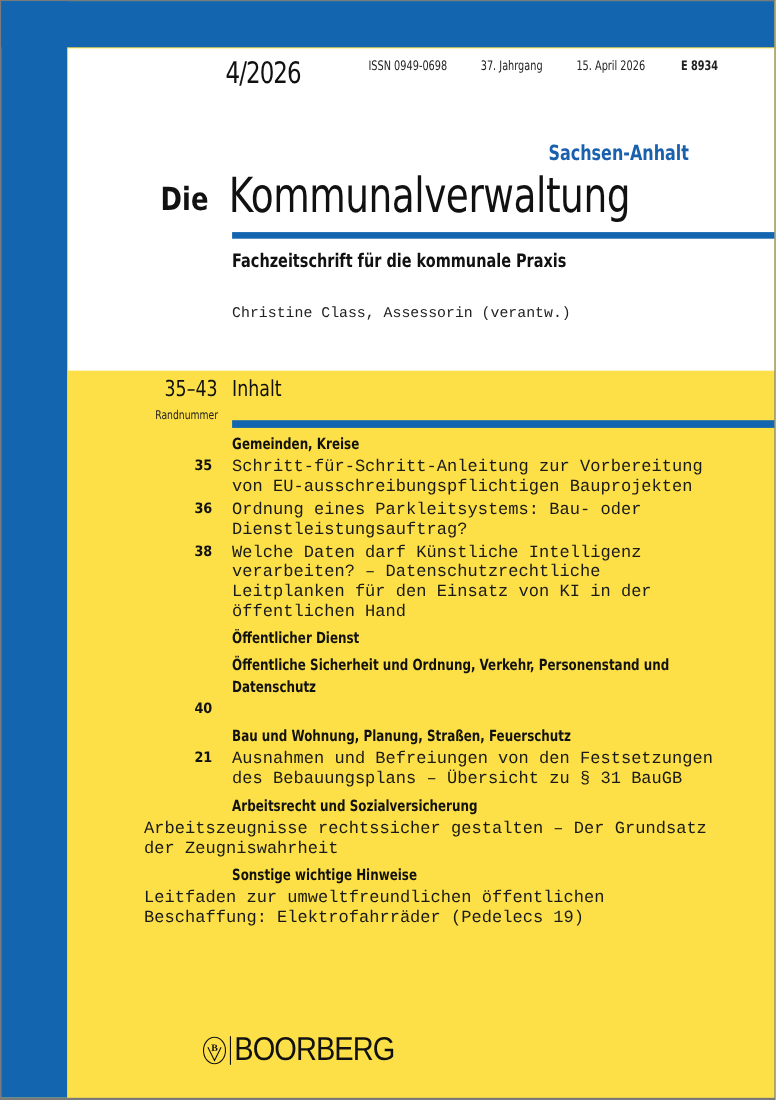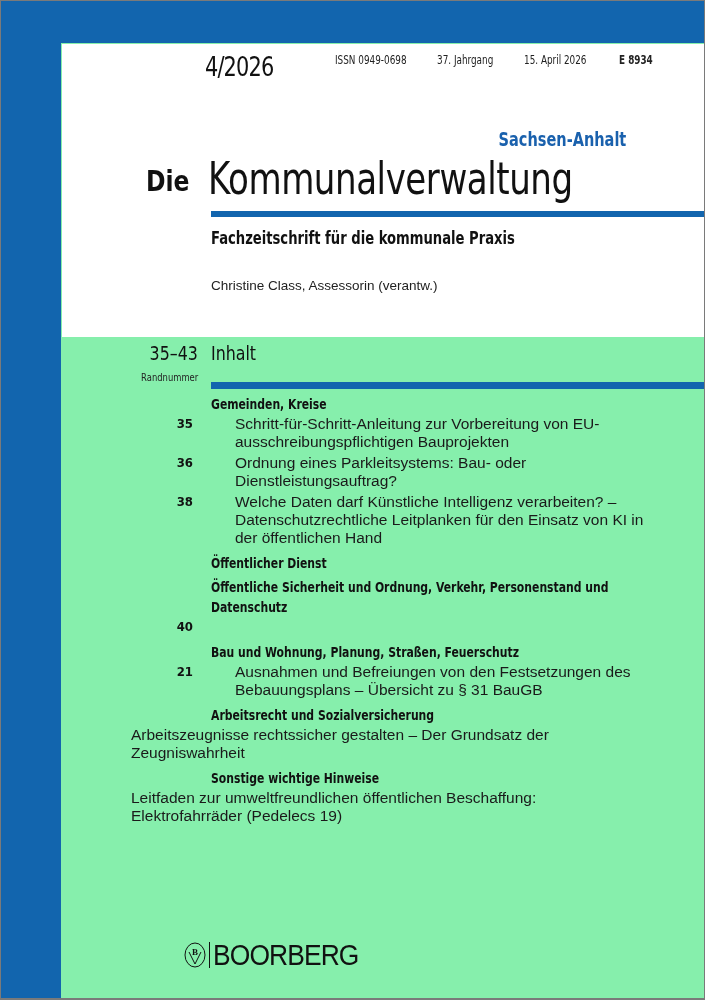--- a/index.html
+++ b/index.html
@@ -1,39 +1,39 @@
 <!DOCTYPE html>
 <html><head>
 <meta charset="utf-8">
 <style>
   html,body{margin:0;padding:0;}
   body{width:705px;height:1000px;position:relative;overflow:hidden;background:#7a7a7a;}
-  .page{position:absolute;left:1px;top:1px;width:703px;height:997px;background:#86efac;overflow:hidden;}
+  .page{position:absolute;left:1px;top:1px;width:703px;height:997px;background:#fde047;overflow:hidden;}
   .topband{position:absolute;left:0;top:0;width:703px;height:42px;background:#1265ae;}
   .leftband{position:absolute;left:0;top:0;width:60px;height:997px;background:#1265ae;}
   .white{position:absolute;left:61px;top:43px;width:642px;height:293px;background:#ffffff;}
   .sans{font-family:"DejaVu Sans Condensed","DejaVu Sans","Liberation Sans",sans-serif;}
-  .serif{font-family:Liberation Sans, sans-serif;}
+  .serif{font-family:Liberation Mono, monospace;}
   .issue{position:absolute;left:204px;top:50px;font-size:27px;color:#111;letter-spacing:-1px;transform:scaleX(0.86);transform-origin:left top;}
   .meta{position:absolute;top:52px;font-size:12px;color:#222;transform:scaleX(0.82);transform-origin:left top;white-space:nowrap;}
   .meta.b{font-weight:bold;}
   .region{position:absolute;right:78px;top:127px;font-size:19px;font-weight:bold;color:#1a61ad;transform:scaleX(0.85);transform-origin:right top;}
   .title-die{position:absolute;left:145px;top:163px;font-size:29px;font-weight:bold;color:#111;transform:scaleX(0.9);transform-origin:left top;}
   .title-main{position:absolute;left:207px;top:152px;font-size:44px;color:#111;letter-spacing:-0.5px;transform:scaleX(0.86);transform-origin:left top;white-space:nowrap;}
   .rule1{position:absolute;left:210px;top:210px;width:494px;height:6px;background:#1265ae;}
   .subtitle{position:absolute;left:210px;top:227px;font-size:17px;font-weight:bold;color:#111;transform:scaleX(0.86);transform-origin:left top;white-space:nowrap;}
   .editor{position:absolute;left:210px;top:277px;font-size:13.5px;color:#222;white-space:nowrap;}
   .range{position:absolute;right:506px;top:340px;font-size:20px;color:#111;transform:scaleX(0.88);transform-origin:right top;white-space:nowrap;}
   .range-label{position:absolute;right:506px;top:370px;font-size:11px;color:#222;transform:scaleX(0.85);transform-origin:right top;white-space:nowrap;}
   .inhalt{position:absolute;left:210px;top:340px;font-size:20px;color:#111;transform:scaleX(0.88);transform-origin:left top;}
   .rule2{position:absolute;left:210px;top:381px;width:494px;height:7px;background:#1265ae;}
   .toc{position:absolute;left:130px;top:390px;width:520px;}
   .sec{margin-left:80px;font-size:14px;font-weight:bold;color:#111;line-height:20px;transform:scaleX(0.86);transform-origin:left top;white-space:nowrap;}
   .sec{padding-top:3px;padding-bottom:1px;}
-  .entry{display:flex;line-height:18px;margin-bottom:3px;gap:24px;}
+  .entry{display:flex;line-height:18px;margin-bottom:3px;}
   .num{width:62px;text-align:right;font-size:13px;font-weight:bold;color:#111;padding-right:18px;box-sizing:content-box;}
   .txt{font-size:15.5px;color:#1a1a1a;flex:1;}
   .logo{position:absolute;left:183px;top:937px;display:flex;align-items:center;}
   .logo-word{font-family:"Liberation Sans",sans-serif;font-size:30px;color:#111;letter-spacing:-1px;transform:scaleX(0.88);transform-origin:left center;}
   .logo-bar{width:1px;height:26px;background:#111;margin:0 3px 0 3px;}
 </style>
 </head>
 <body>
 
 <div class="page">

